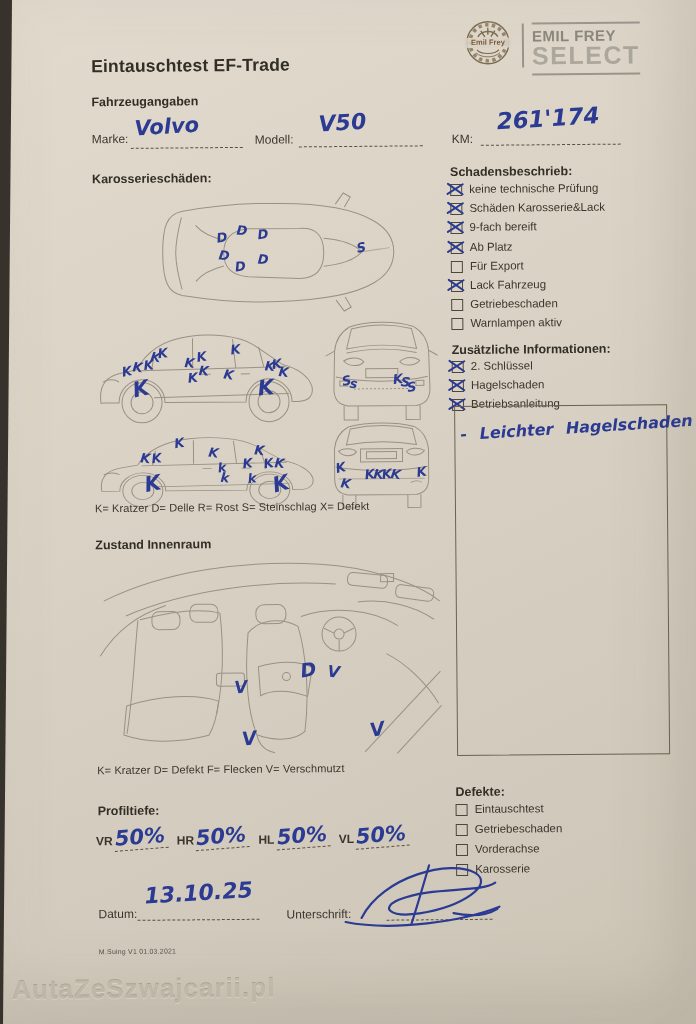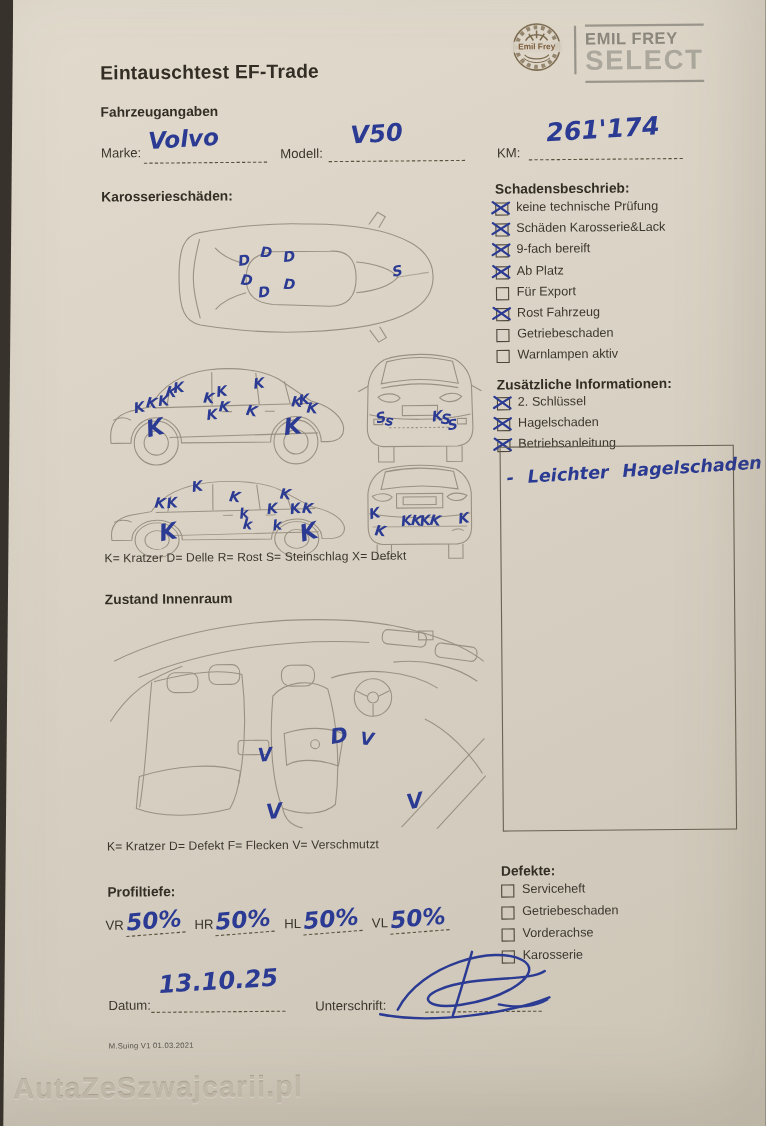--- a/index.html
+++ b/index.html
@@ -45,21 +45,21 @@
   .notes-box{border:1.2px solid #6a6254;}
   .note-text{font-size:16px;word-spacing:7px;white-space:nowrap;}
 
   .diagram{position:absolute;}
   .diagram svg{display:block;}
   .marks{position:absolute;inset:0;}
   .mark{position:absolute;font-size:13px;line-height:1;transform-origin:center;}
 
   .tread-row{display:flex;align-items:flex-end;}
   .tread-field{display:flex;align-items:flex-end;margin-right:9px;}
-  .tread-label{font-size:12px;color:#3b352c;padding-bottom:2px;}
+  .tread-label{font-size:12px;color:#3b352c;padding-bottom:2px;font-weight:bold;}
   .tread-value{font-size:21px;border-bottom:1.5px dashed #59523f;padding:0 3px 0 1px;margin-left:1px;
          display:inline-block;transform:rotate(-4deg);}
 
   .version{font-size:7px;color:#55504a;letter-spacing:.2px;}
   .watermark{font-size:26px;font-weight:bold;color:#c6beae;letter-spacing:1px;opacity:.85;
          text-shadow:0 1px 0 rgba(255,255,255,.35), 0 -1px 0 rgba(120,110,95,.45);}
 </style>
 </head>
 <body>
 
@@ -154,21 +154,21 @@
           <span>Ab Platz</span>
         </div>
 
         <div class="check-item">
           <span class="checkbox"></span>
           <span>Für Export</span>
         </div>
 
         <div class="check-item">
           <span class="checkbox checked"></span>
-          <span>Rost Fahrzeug</span>
+          <span>Lack Fahrzeug</span>
         </div>
 
         <div class="check-item">
           <span class="checkbox"></span>
           <span>Getriebeschaden</span>
         </div>
 
         <div class="check-item">
           <span class="checkbox"></span>
           <span>Warnlampen aktiv</span>
@@ -390,21 +390,21 @@
           <span class="tread-label">VL</span>
           <span class="ink tread-value">50%</span>
         </span>
       </div>
 
     <div class="abs sec-label" style="left:453px;top:786px;">Defekte:</div>
     <div class="abs checklist" style="left:453px;top:804px;">
 
         <div class="check-item" style="height:20px;">
           <span class="checkbox"></span>
-          <span>Serviceheft</span>
+          <span>Eintauschtest</span>
         </div>
 
         <div class="check-item" style="height:20px;">
           <span class="checkbox"></span>
           <span>Getriebeschaden</span>
         </div>
 
         <div class="check-item" style="height:20px;">
           <span class="checkbox"></span>
           <span>Vorderachse</span>

